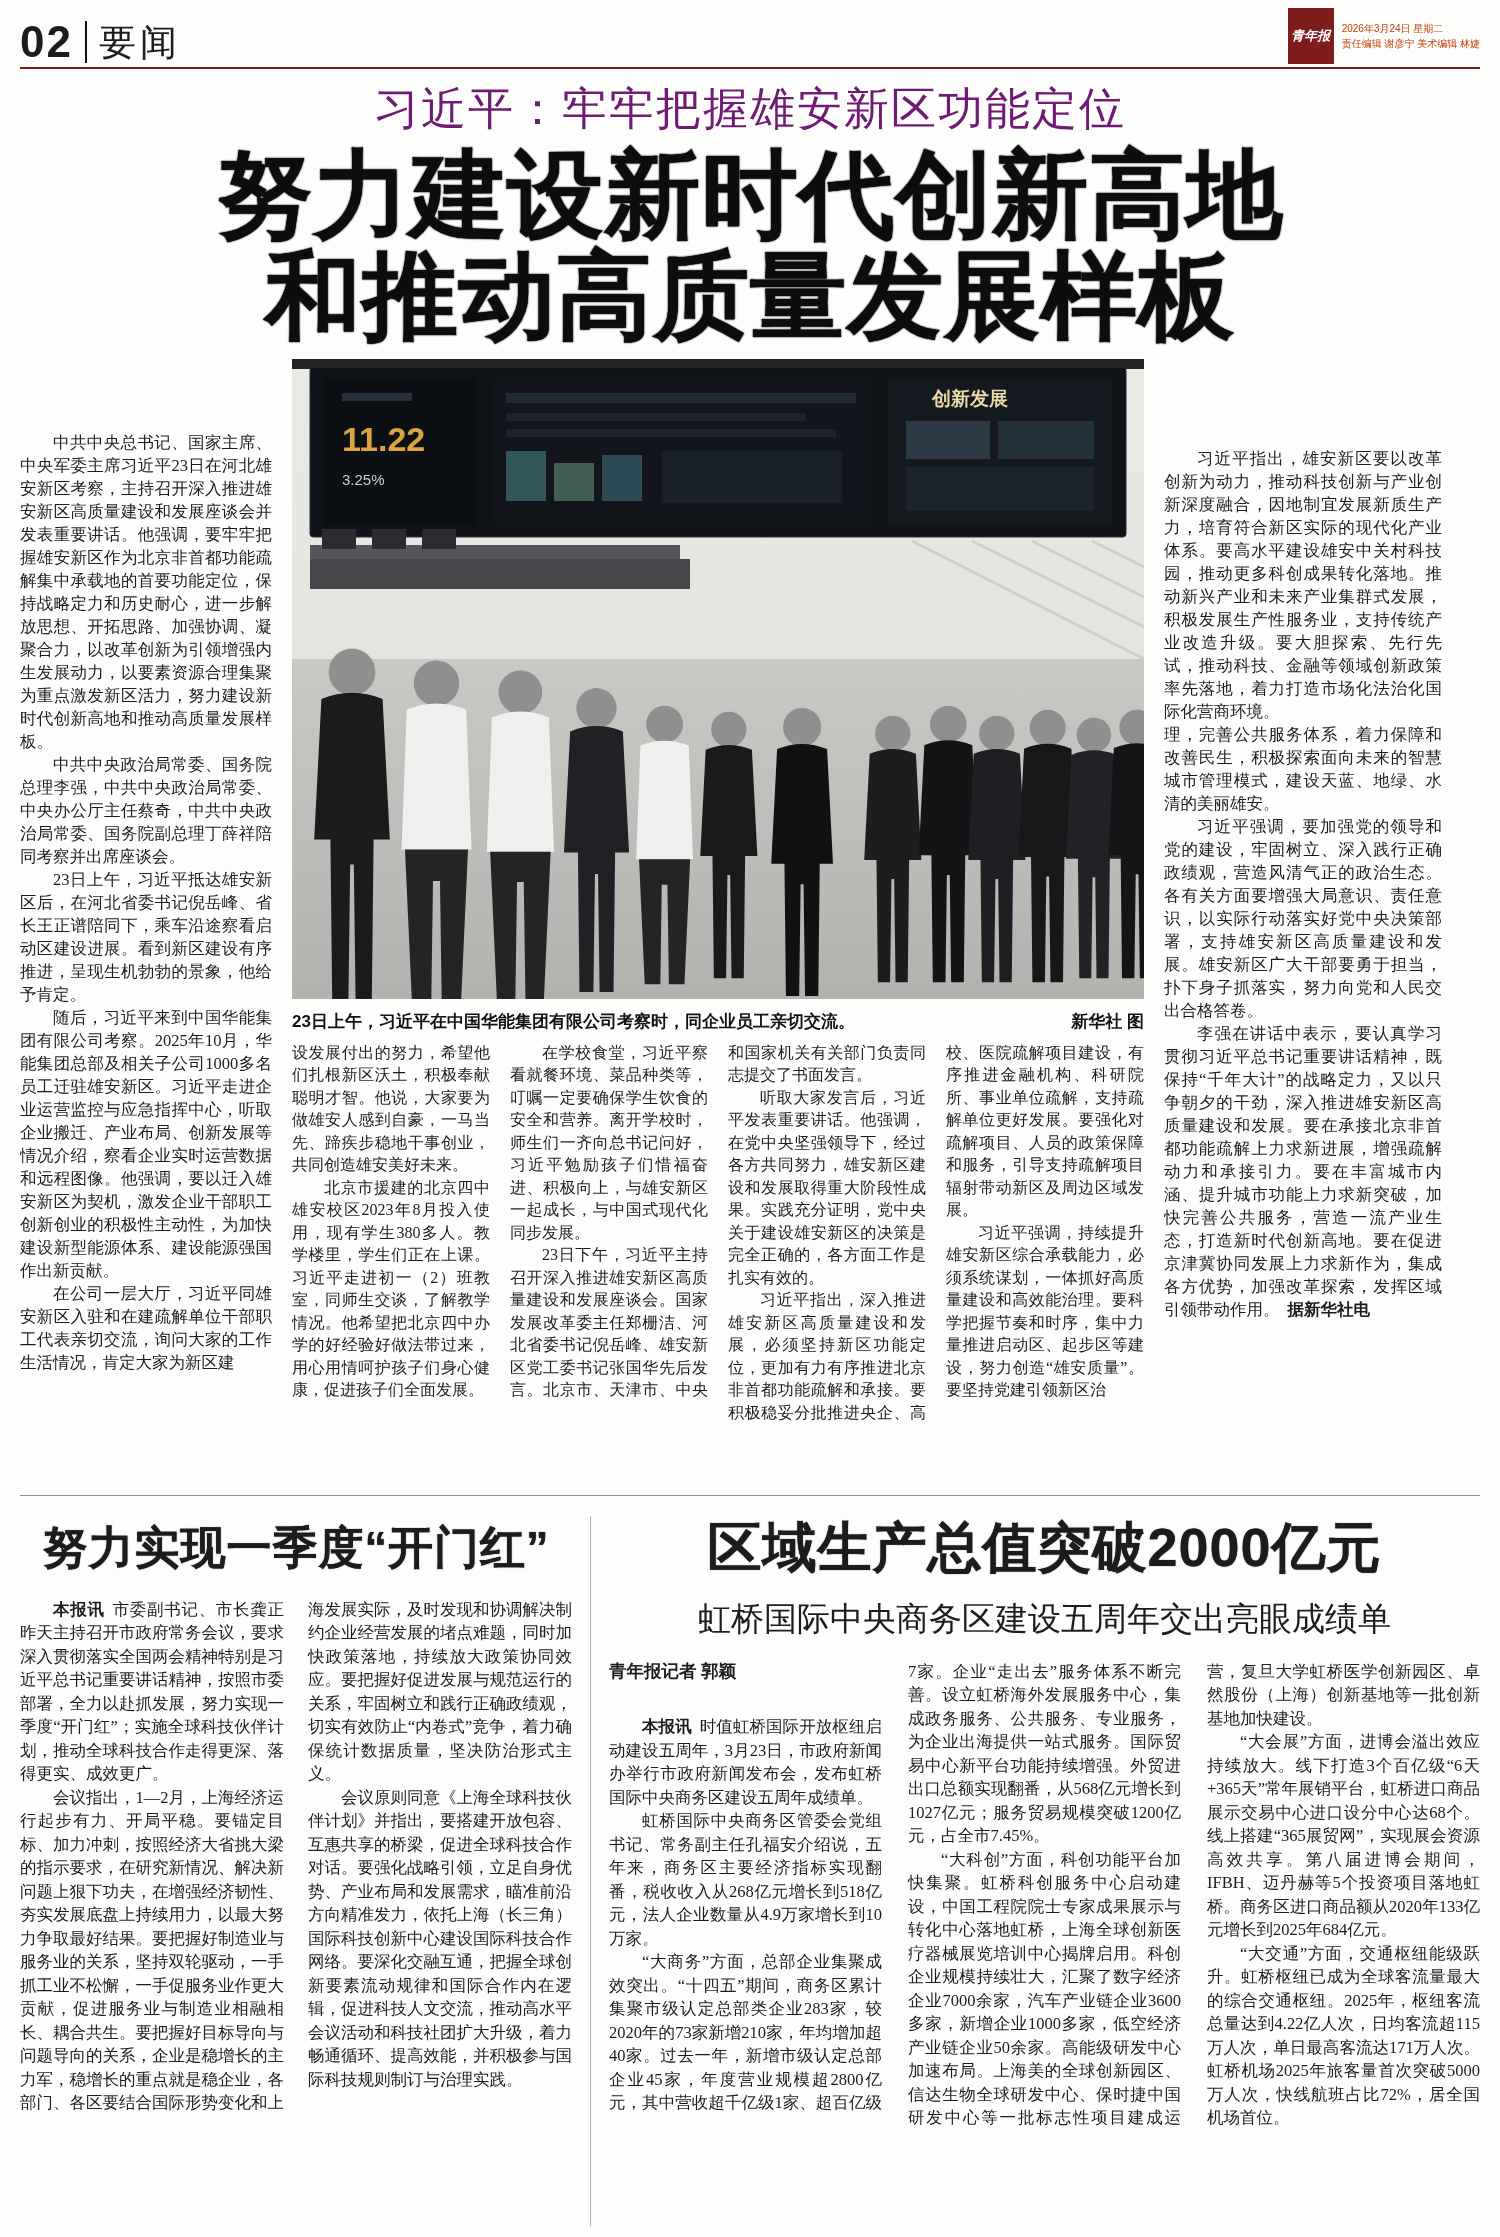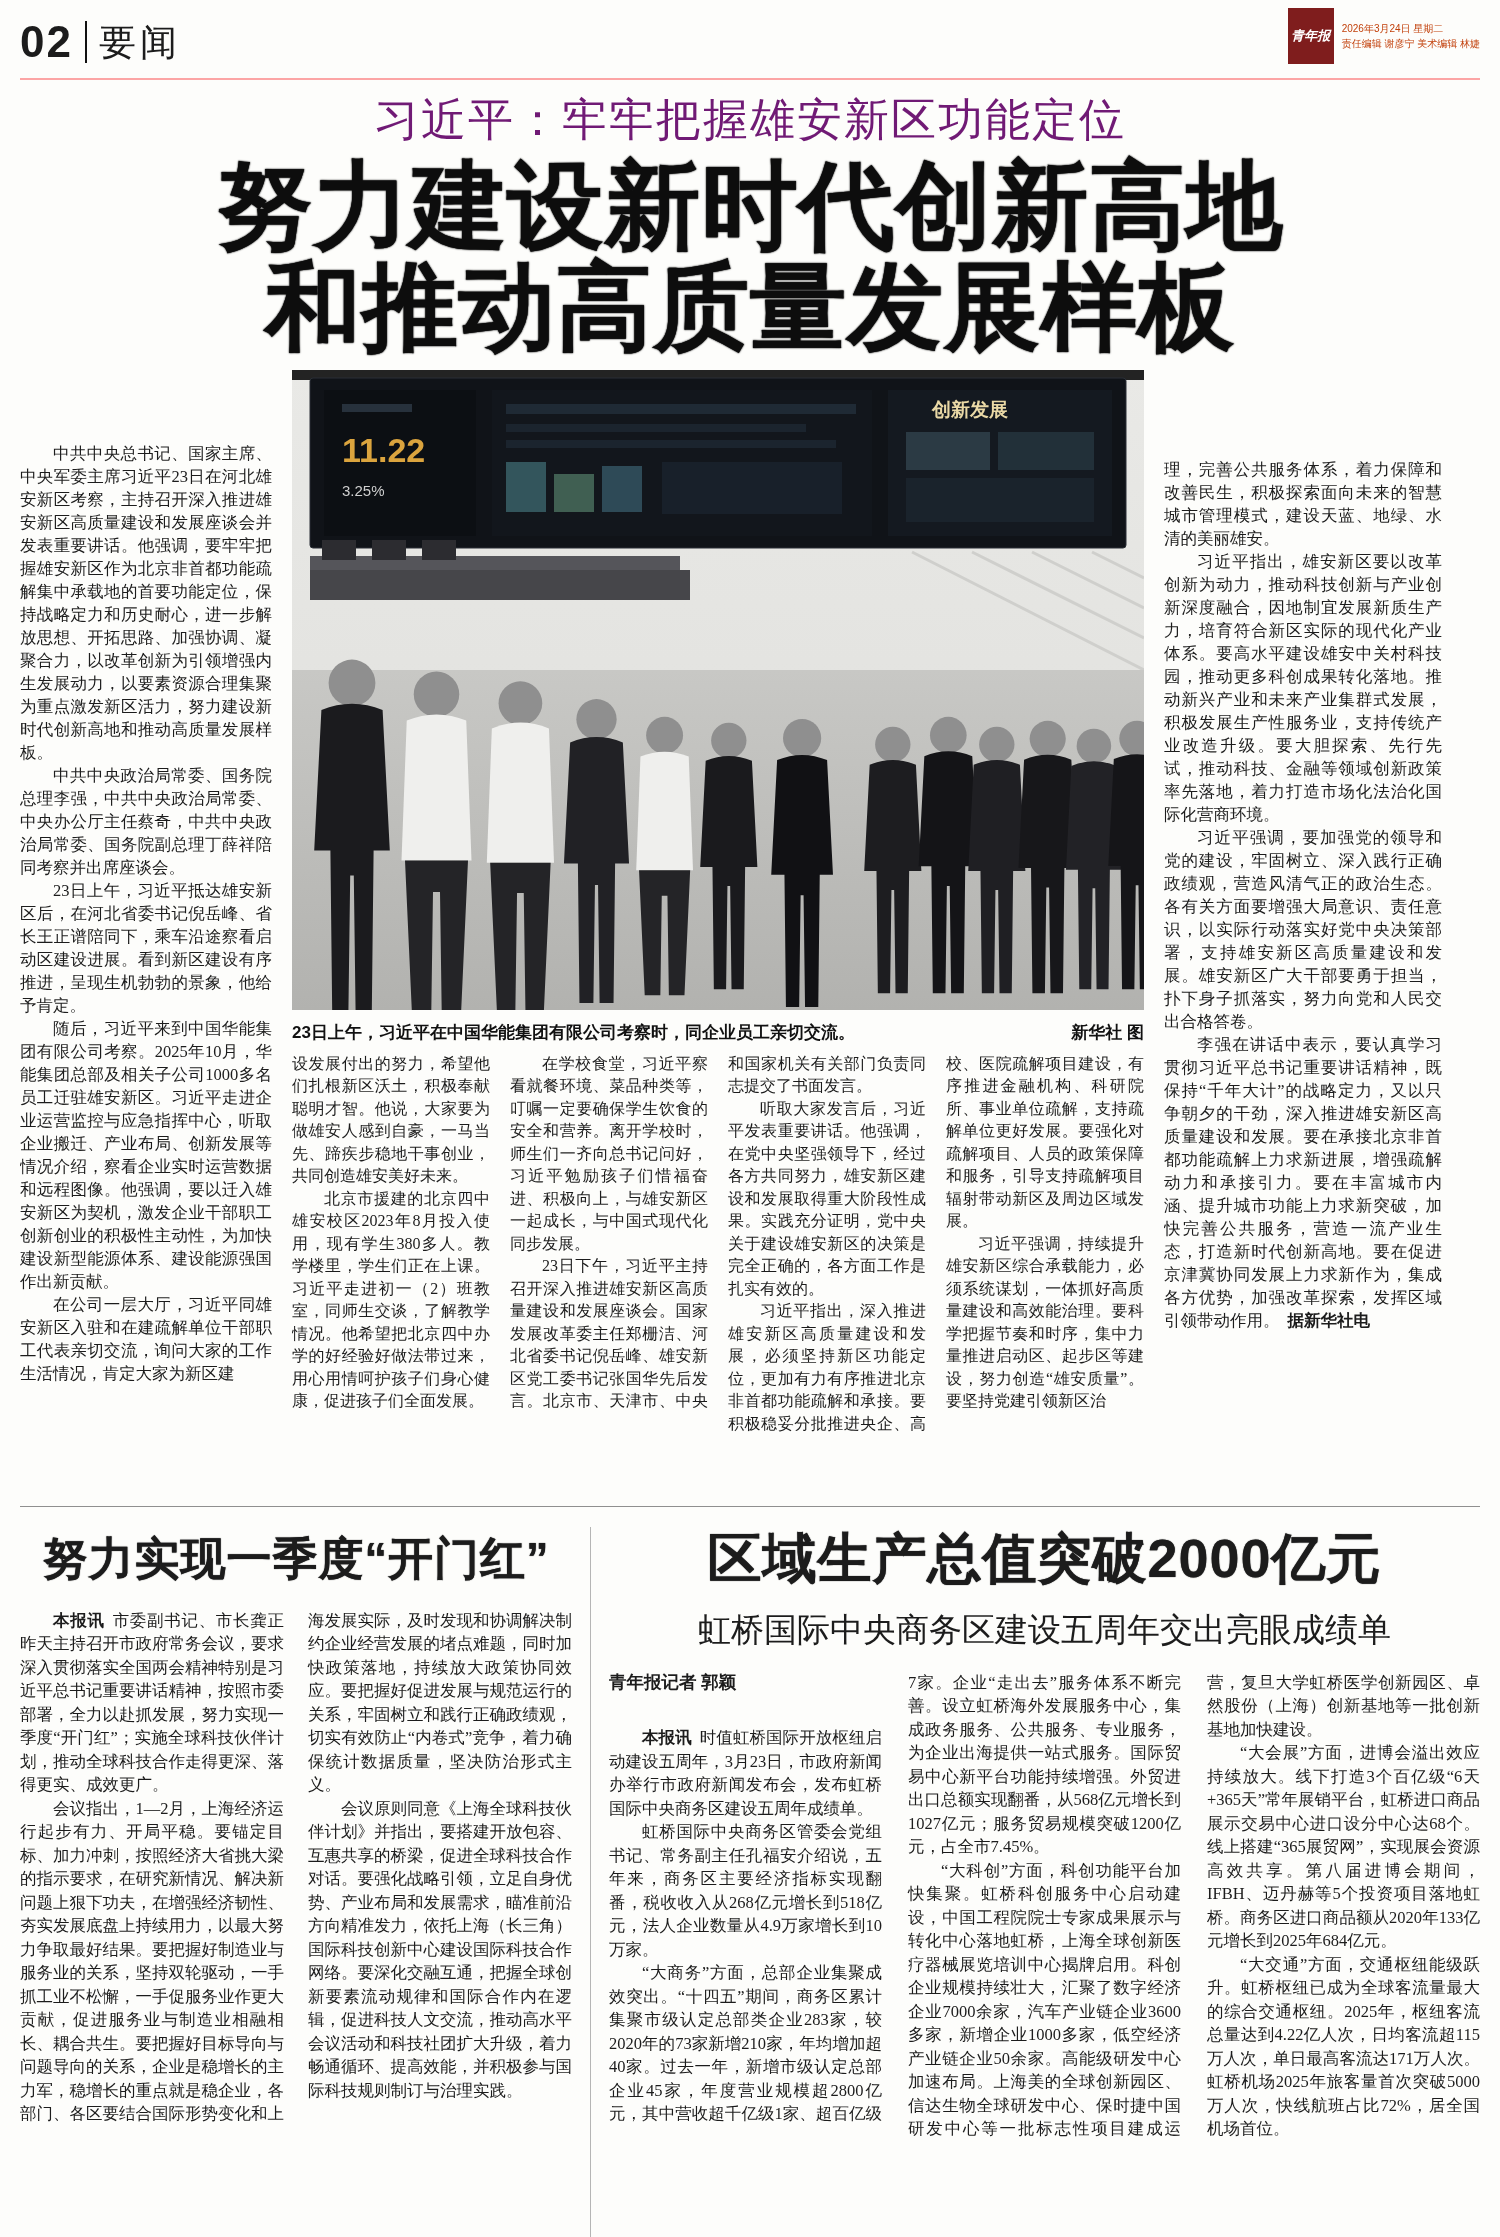--- a/index.html
+++ b/index.html
@@ -5,21 +5,21 @@
   html,body{margin:0;padding:0;}
   body{
     width:1500px;height:2237px;background:#fdfdfb;color:#1c1c1c;
     font-family:"Liberation Serif","DejaVu Serif",serif;
     overflow:hidden;position:relative;
   }
   .sans{font-family:"Liberation Sans","DejaVu Sans",sans-serif;}
   .page{padding:12px 20px 0 20px;}
   
   .masthead{display:flex;justify-content:space-between;align-items:flex-end;
-    border-bottom:2px solid #fca5a5;padding-bottom:14px;height:52px;}
+    border-bottom:2px solid #7f1d1d;padding-bottom:3px;height:52px;}
   .mh-left{display:flex;align-items:center;gap:12px;}
   .page-num{font-size:44px;font-weight:700;letter-spacing:2px;line-height:1;}
   .mh-divider{width:2px;height:42px;background:#111;}
   .section-name{font-size:37px;font-weight:500;line-height:1;letter-spacing:4px;}
   .mh-right{display:flex;align-items:center;gap:8px;}
   .logo-box{width:46px;height:56px;background:#7f1d1d;color:#fff;display:flex;
     align-items:center;justify-content:center;font-size:13px;font-style:italic;
     line-height:1.05;text-align:center;font-weight:700;}
   .mh-meta{font-size:10px;line-height:1.55;color:#c2410c;}
   
@@ -186,22 +186,22 @@
           <p class="para">在学校食堂，习近平察看就餐环境、菜品种类等，叮嘱一定要确保学生饮食的安全和营养。离开学校时，师生们一齐向总书记问好，习近平勉励孩子们惜福奋进、积极向上，与雄安新区一起成长，与中国式现代化同步发展。</p>
           <p class="para">23日下午，习近平主持召开深入推进雄安新区高质量建设和发展座谈会。国家发展改革委主任郑栅洁、河北省委书记倪岳峰、雄安新区党工委书记张国华先后发言。北京市、天津市、中央和国家机关有关部门负责同志提交了书面发言。</p>
           <p class="para">听取大家发言后，习近平发表重要讲话。他强调，在党中央坚强领导下，经过各方共同努力，雄安新区建设和发展取得重大阶段性成果。实践充分证明，党中央关于建设雄安新区的决策是完全正确的，各方面工作是扎实有效的。</p>
           <p class="para">习近平指出，深入推进雄安新区高质量建设和发展，必须坚持新区功能定位，更加有力有序推进北京非首都功能疏解和承接。要积极稳妥分批推进央企、高校、医院疏解项目建设，有序推进金融机构、科研院所、事业单位疏解，支持疏解单位更好发展。要强化对疏解项目、人员的政策保障和服务，引导支持疏解项目辐射带动新区及周边区域发展。</p>
           <p class="para">习近平强调，持续提升雄安新区综合承载能力，必须系统谋划，一体抓好高质量建设和高效能治理。要科学把握节奏和时序，集中力量推进启动区、起步区等建设，努力创造“雄安质量”。要坚持党建引领新区治</p>
         </div>
     </div>
 
     <div class="col-side col-right">
       <div>
+          <p class="para">习近平指出，雄安新区要以改革创新为动力，推动科技创新与产业创新深度融合，因地制宜发展新质生产力，培育符合新区实际的现代化产业体系。要高水平建设雄安中关村科技园，推动更多科创成果转化落地。推动新兴产业和未来产业集群式发展，积极发展生产性服务业，支持传统产业改造升级。要大胆探索、先行先试，推动科技、金融等领域创新政策率先落地，着力打造市场化法治化国际化营商环境。</p>
           <p class="para flush">理，完善公共服务体系，着力保障和改善民生，积极探索面向未来的智慧城市管理模式，建设天蓝、地绿、水清的美丽雄安。</p>
-          <p class="para">习近平指出，雄安新区要以改革创新为动力，推动科技创新与产业创新深度融合，因地制宜发展新质生产力，培育符合新区实际的现代化产业体系。要高水平建设雄安中关村科技园，推动更多科创成果转化落地。推动新兴产业和未来产业集群式发展，积极发展生产性服务业，支持传统产业改造升级。要大胆探索、先行先试，推动科技、金融等领域创新政策率先落地，着力打造市场化法治化国际化营商环境。</p>
           <p class="para">习近平强调，要加强党的领导和党的建设，牢固树立、深入践行正确政绩观，营造风清气正的政治生态。各有关方面要增强大局意识、责任意识，以实际行动落实好党中央决策部署，支持雄安新区高质量建设和发展。雄安新区广大干部要勇于担当，扑下身子抓落实，努力向党和人民交出合格答卷。</p>
         </div>
       <p class="para"><span>李强在讲话中表示，要认真学习贯彻习近平总书记重要讲话精神，既保持“千年大计”的战略定力，又以只争朝夕的干劲，深入推进雄安新区高质量建设和发展。要在承接北京非首都功能疏解上力求新进展，增强疏解动力和承接引力。要在丰富城市内涵、提升城市功能上力求新突破，加快完善公共服务，营造一流产业生态，打造新时代创新高地。要在促进京津冀协同发展上力求新作为，集成各方优势，加强改革探索，发挥区域引领带动作用。</span><b class="source-tag">据新华社电</b></p>
     </div>
   </div>
 
   <div class="bottom-section">
 
     <div class="ba-left">
       <div class="ba-headline sans">努力实现一季度“开门红”</div>

